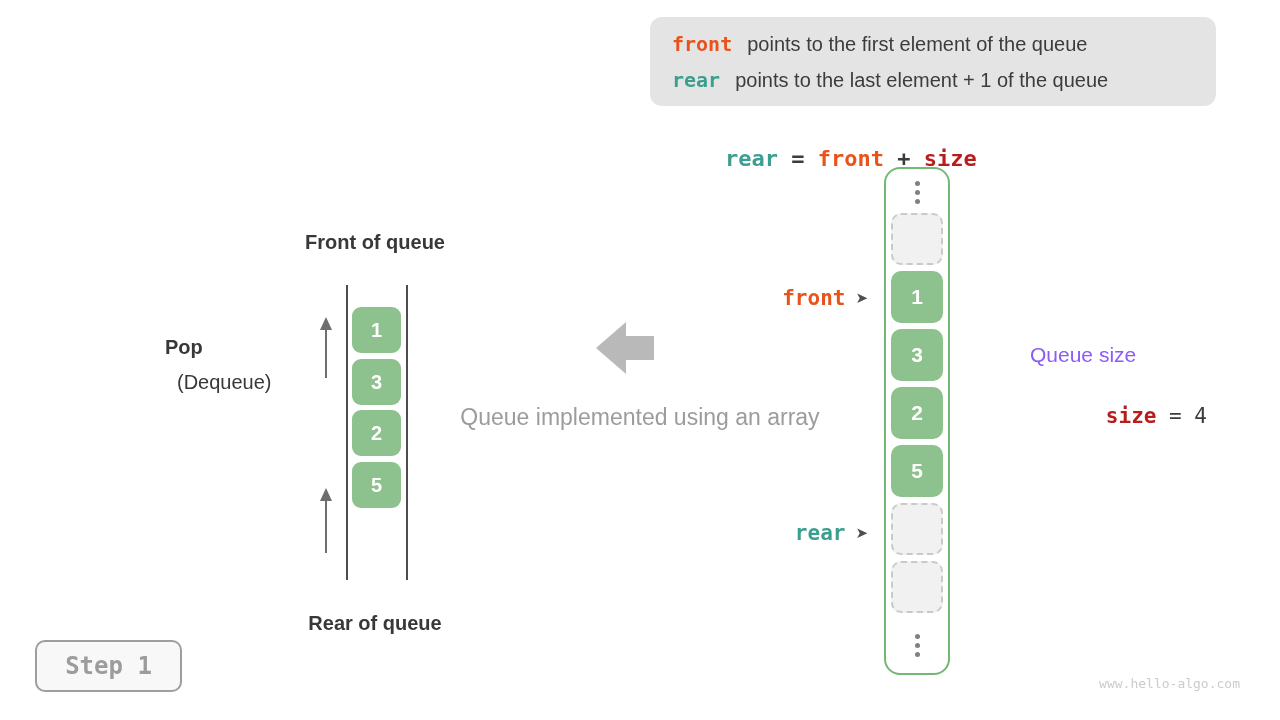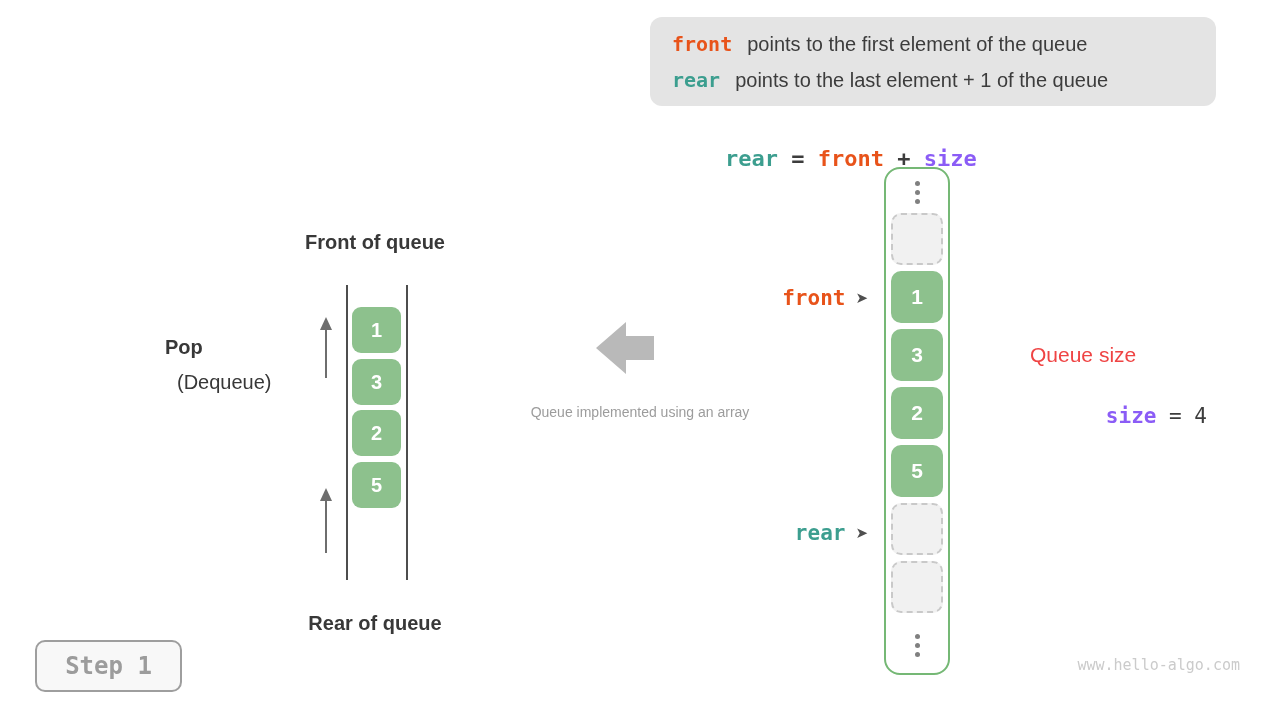--- a/index.html
+++ b/index.html
@@ -32,21 +32,21 @@
     display: flex;
     align-items: baseline;
     gap: 15px;
     font-size: 20px;
     line-height: 34px;
     color: #3c3c3c;
   }
   .info-line .code { font-weight: bold; font-size: 20px; }
   .code-front { color: #e8531a; }
   .code-rear  { color: #3c9e8f; }
-  .code-size  { color: #8b5cf6; }
+  .code-size  { color: #b91c1c; }
 
   
   .equation {
     position: absolute;
     left: 672px; top: 121px;
     font-size: 22px;
     font-weight: bold;
     white-space: pre;
     color: #3c3c3c;
   }
@@ -92,21 +92,21 @@
   }
   .thin-arrow { position: absolute; }
 
   
   .big-arrow { position: absolute; left: 596px; top: 319px; }
   .caption {
     position: absolute;
     left: 420px; top: 404px;
     width: 440px;
     text-align: center;
-    font-size: 14px;
+    font-size: 23px;
     color: #9c9c9c;
   }
 
   
   .array-box {
     position: absolute;
     left: 884px; top: 167px;
     width: 66px; height: 508px;
     border: 2px solid #75b875;
     border-radius: 16px;
@@ -166,21 +166,21 @@
     color: #4f4f4f;
     font-family: "DejaVu Sans", sans-serif;
   }
   .pointer-front { top: 286px; }
   .pointer-rear  { top: 521px; }
   .pointer-front .lbl { color: #e8531a; }
   .pointer-rear  .lbl { color: #3c9e8f; }
 
   
   .queue-size { position: absolute; left: 1030px; top: 343px; }
-  .queue-size .qs-title { font-size: 21px; color: #ef4444; }
+  .queue-size .qs-title { font-size: 21px; color: #8b5cf6; }
   .queue-size .qs-line { margin-top: 13px; font-size: 21px; white-space: pre; }
   .queue-size .qs-var { font-weight: bold; }
   .queue-size .qs-rest { color: #3c3c3c; }
 
   
   .step-badge {
     position: absolute;
     left: 35px; top: 640px;
     width: 147px; height: 52px;
     background: #f8f8f8;
@@ -191,22 +191,22 @@
     justify-content: center;
     font-size: 24px;
     font-weight: bold;
     color: #9c9c9c;
     white-space: pre;
   }
 
   
   .watermark {
     position: absolute;
-    right: 40px; top: 656px;
-    font-size: 15px;
+    right: 40px; top: 676px;
+    font-size: 13px;
     color: #cbcbcb;
     margin-left: 28px;
   }
 </style>
 </head>
 <body>
 
 <div class="stage">
 
   <div class="info-box">

